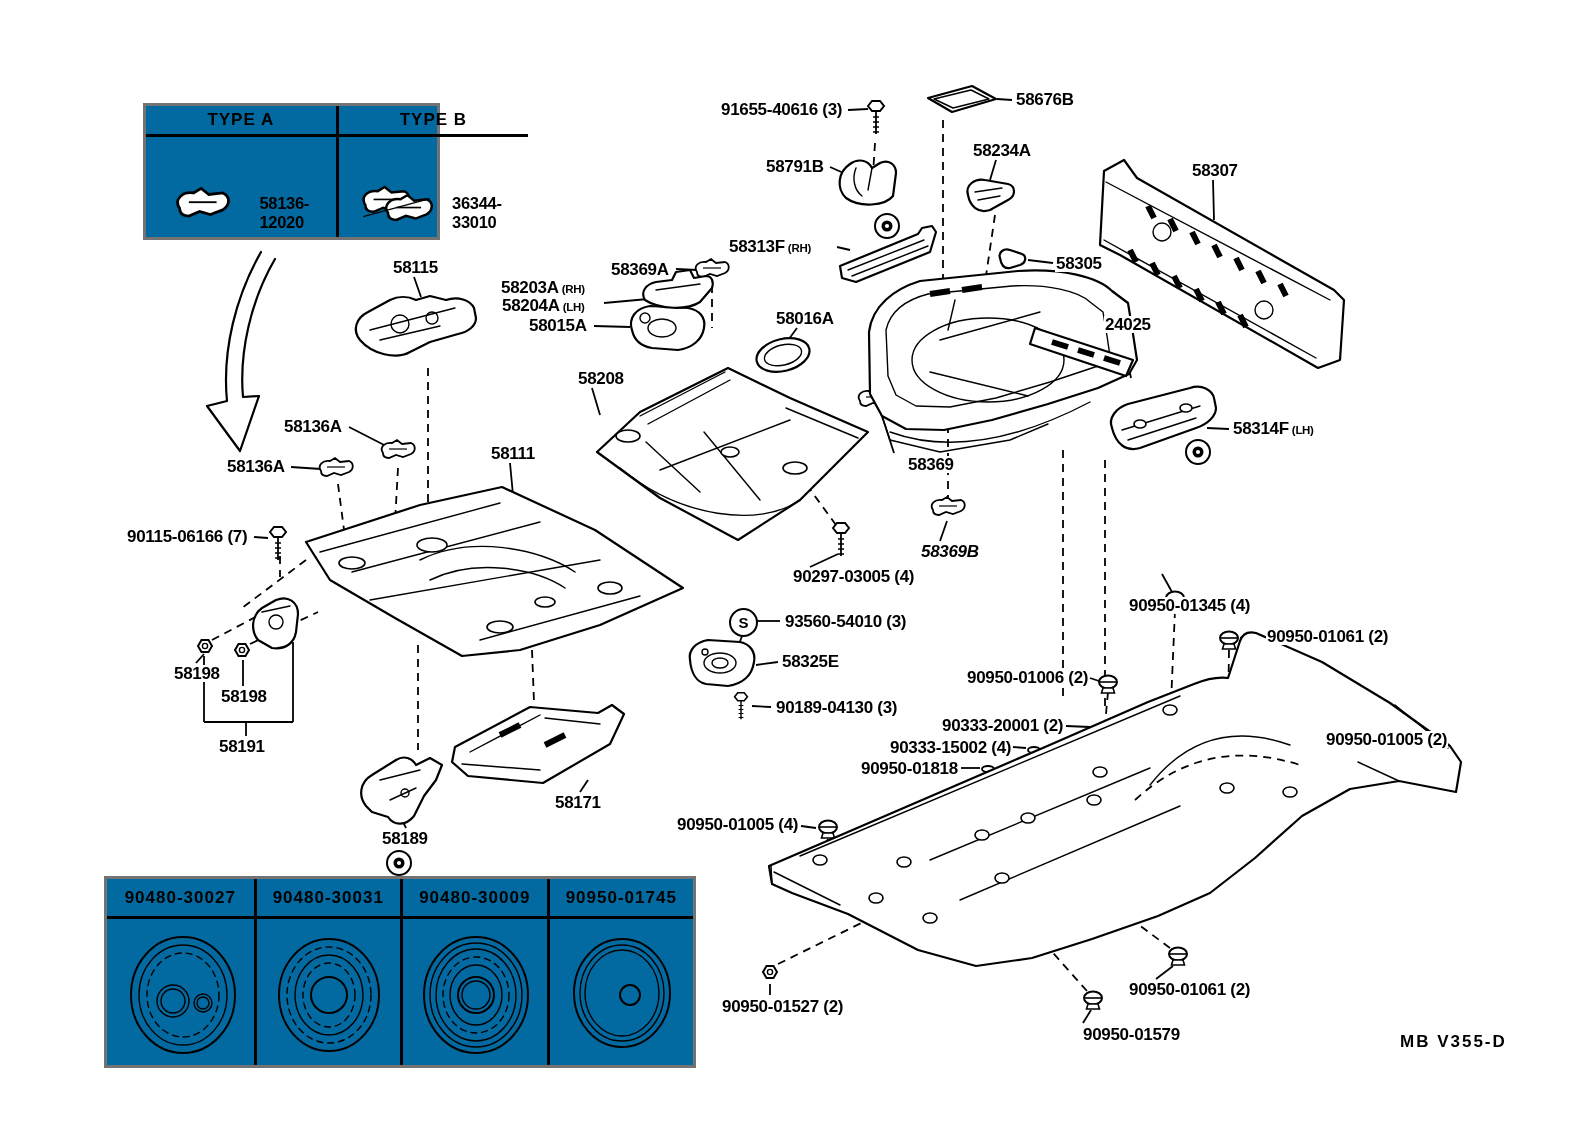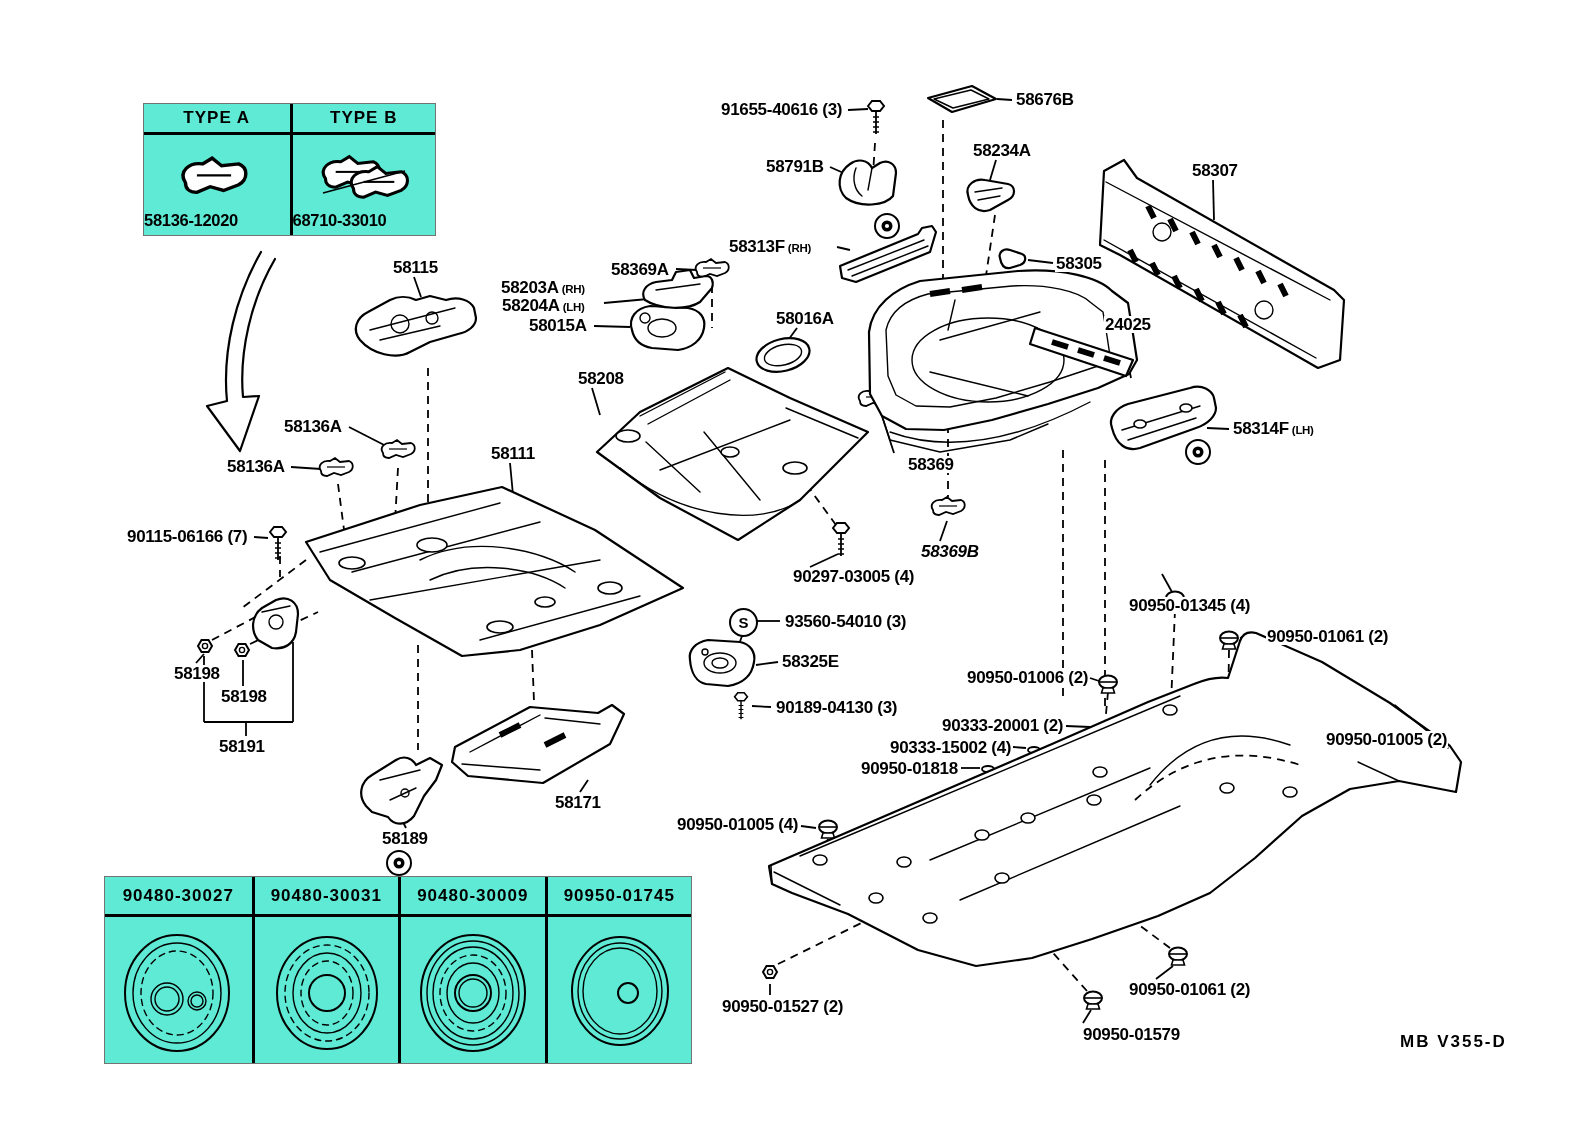--- a/index.html
+++ b/index.html
@@ -2,29 +2,29 @@
 <html><head>
 <meta charset="utf-8">
 <style>
   html,body{margin:0;padding:0;background:#fff;}
   #canvas{position:relative;width:1576px;height:1130px;background:#fff;overflow:hidden;
           font-family:"Liberation Sans",sans-serif;color:#000;}
   #art{position:absolute;left:0;top:0;}
   .part-label{position:absolute;font-size:17px;font-weight:700;letter-spacing:-0.3px;
               white-space:nowrap;line-height:1;background:#fff;padding:0 1px;z-index:5;}
   .part-label .sfx{font-size:11.5px;font-weight:700;margin-left:3px;}
-  .tbl{position:absolute;border:1px solid #737373;display:grid;background:#5eead4;z-index:4;}
+  .tbl{position:absolute;border:3px solid #737373;display:grid;background:#0369a1;z-index:4;}
   #type-table{left:143px;top:103px;width:291px;height:131px;
               grid-template-columns:1fr 1fr;grid-template-rows:31px 1fr;}
   #grommet-table{left:104px;top:876px;width:586px;height:186px;
               grid-template-columns:1fr 1fr 1fr 1fr;grid-template-rows:40px 1fr;}
   .hd{display:flex;align-items:center;justify-content:center;font-size:17px;font-weight:700;
       border-bottom:3px solid #000;letter-spacing:1px;}
   .bl{border-left:3px solid #000;}
-  .cell{position:relative;display:flex;flex-direction:column;align-items:flex-start;justify-content:flex-end;}
+  .cell{position:relative;display:flex;align-items:flex-end;justify-content:flex-end;}
   .type-num{font-size:16.5px;font-weight:700;padding-bottom:5px;letter-spacing:-0.3px;}
   .s-circle{position:absolute;left:729px;top:608px;width:25px;height:25px;border:2px solid #000;
             border-radius:50%;display:flex;align-items:center;justify-content:center;
             font-size:15px;font-weight:700;background:#fff;z-index:5;}
   .code{position:absolute;left:1400px;top:1032px;font-size:17px;font-weight:700;letter-spacing:2px;}
   svg .p{fill:none;stroke:#000;stroke-width:2.2;stroke-linejoin:round;stroke-linecap:round;}
   svg .t{fill:none;stroke:#000;stroke-width:1.4;stroke-linejoin:round;stroke-linecap:round;}
   svg .ld{stroke:#000;stroke-width:1.8;}
   svg .dl{stroke:#000;stroke-width:1.8;stroke-dasharray:8 6;fill:none;}
   svg .slot{stroke:#000;stroke-width:6;stroke-linecap:butt;}
@@ -333,21 +333,21 @@
     <div class="cell bl">
       <svg width="140" height="62" viewBox="0 0 140 62">
         <g transform="translate(58,28) scale(1.7)">
             <use href="#clip"></use>
           </g>
         <g transform="translate(86,38) scale(1.7)">
             <use href="#clip"></use>
           </g>
         <line x1="30" y1="44" x2="112" y2="22" stroke="#000" stroke-width="1.6"></line>
       </svg>
-      <div class="type-num">68710-33010</div>
+      <div class="type-num">36344-33010</div>
     </div>
   </div>
 
   <div id="grommet-table" class="tbl">
     <div class="hd">90480-30027</div>
     <div class="hd bl">90480-30031</div>
     <div class="hd bl">90480-30009</div>
     <div class="hd bl">90950-01745</div>
     <div class="cell">
       <svg width="143" height="140" viewBox="0 0 143 140">

